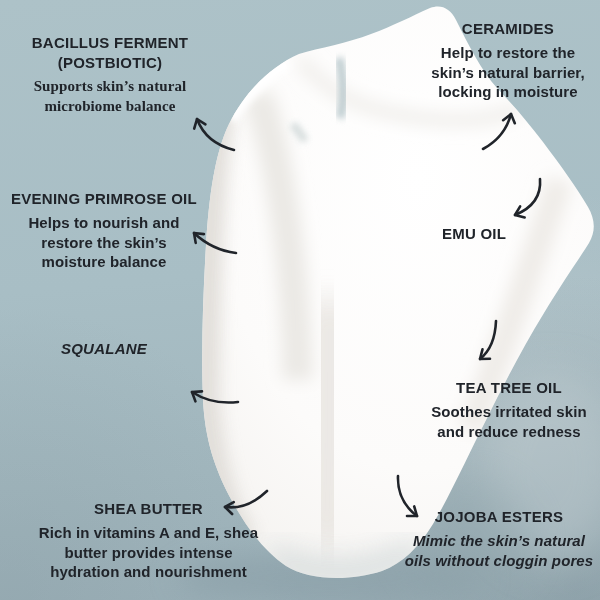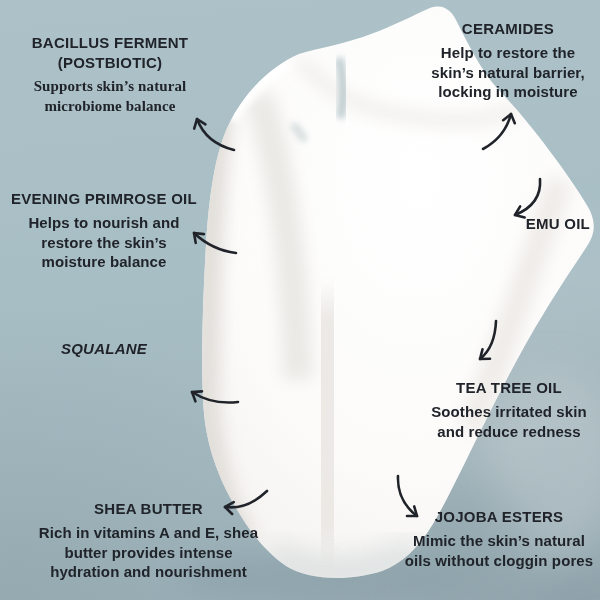--- a/index.html
+++ b/index.html
@@ -23,30 +23,30 @@
     font-size:15px;line-height:19.5px;font-weight:700;letter-spacing:.1px;
     margin:4px auto 0;
   }
   
   .co-bacillus{left:8px;top:33px;width:204px;}
   .co-bacillus .desc{width:186px;font-family:Liberation Serif, serif;}
   .co-ceramides{left:403px;top:19px;width:210px;}
   .co-ceramides .desc{width:178px;}
   .co-evening{left:-2px;top:189px;width:212px;}
   .co-evening .desc{width:168px;}
-  .co-emu{left:358px;top:214px;width:232px;text-align:right;}
+  .co-emu{left:358px;top:224px;width:232px;}
   .co-emu .desc{width:224px;}
   .co-squalane{left:3px;top:339px;width:202px;font-style:italic;}
   .co-squalane .desc{width:174px;}
   .co-teatree{left:409px;top:378px;width:200px;}
   .co-teatree .desc{width:184px;}
   .co-shea{left:32px;top:499px;width:221px;margin-left:6px;}
   .co-shea .desc{width:221px;}
   .co-jojoba{left:393px;top:507px;width:212px;}
-  .co-jojoba .desc{width:192px;}
+  .co-jojoba .desc{width:192px;font-style:italic;}
 </style>
 </head>
 <body>
 
 <div class="stage">
 
   <svg class="art" width="600" height="600" viewBox="0 0 600 600">
     <defs>
       <filter id="b3" x="-60%" y="-60%" width="220%" height="220%">
           <feGaussianBlur stdDeviation="3"></feGaussianBlur>

